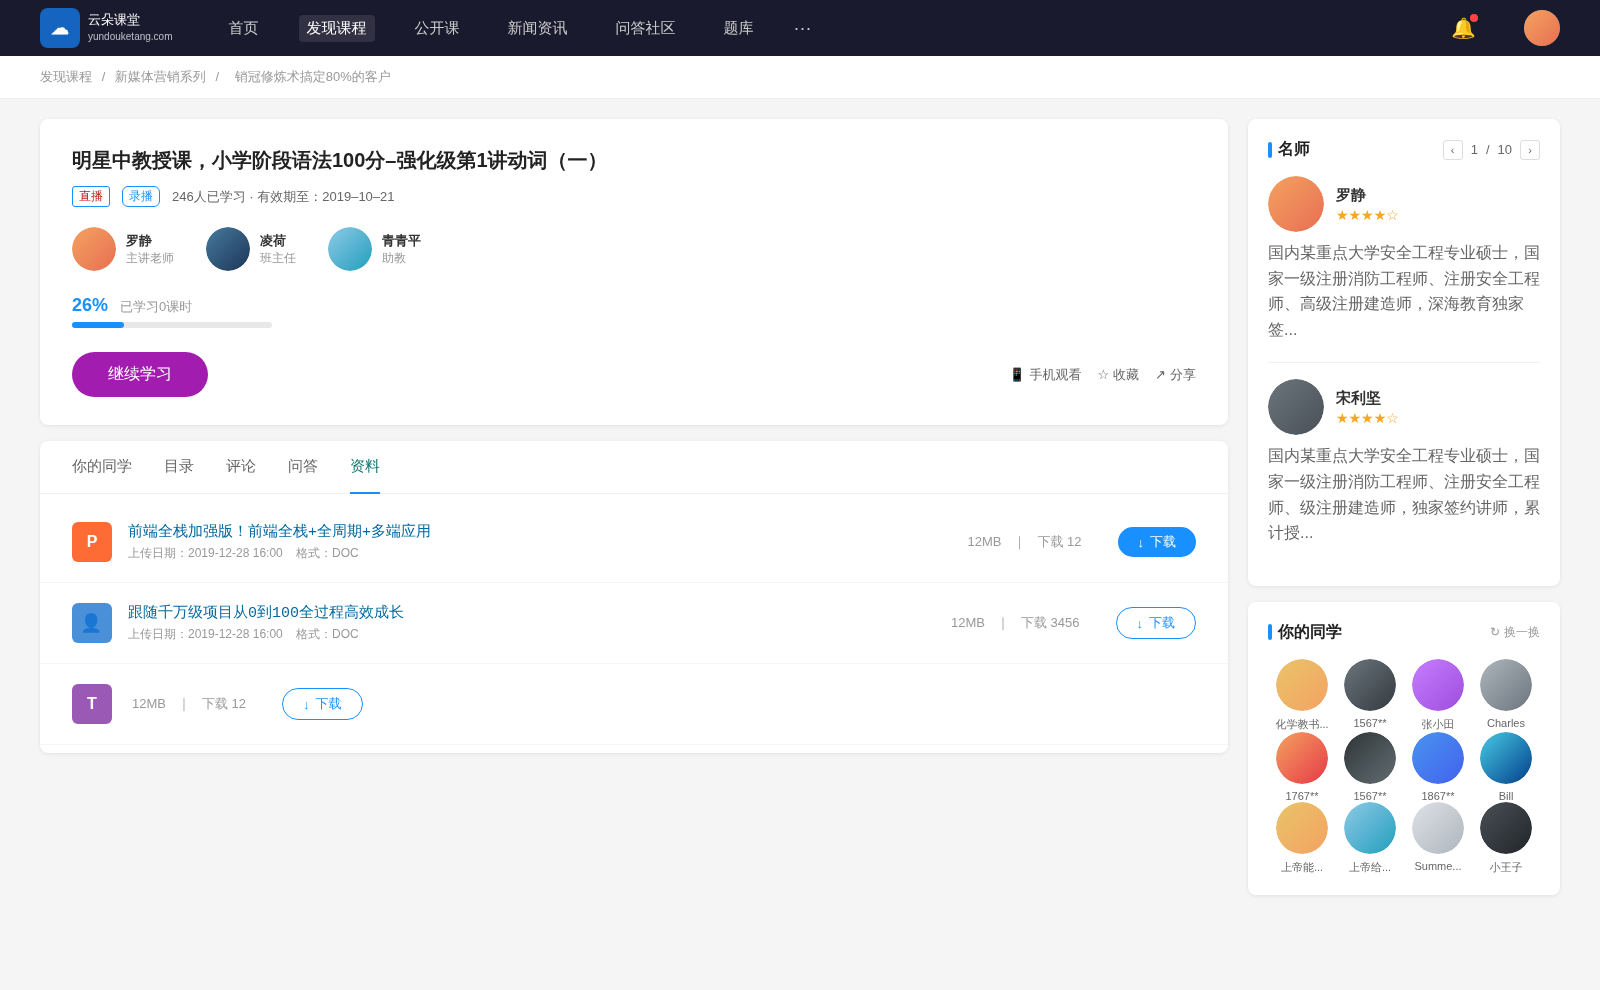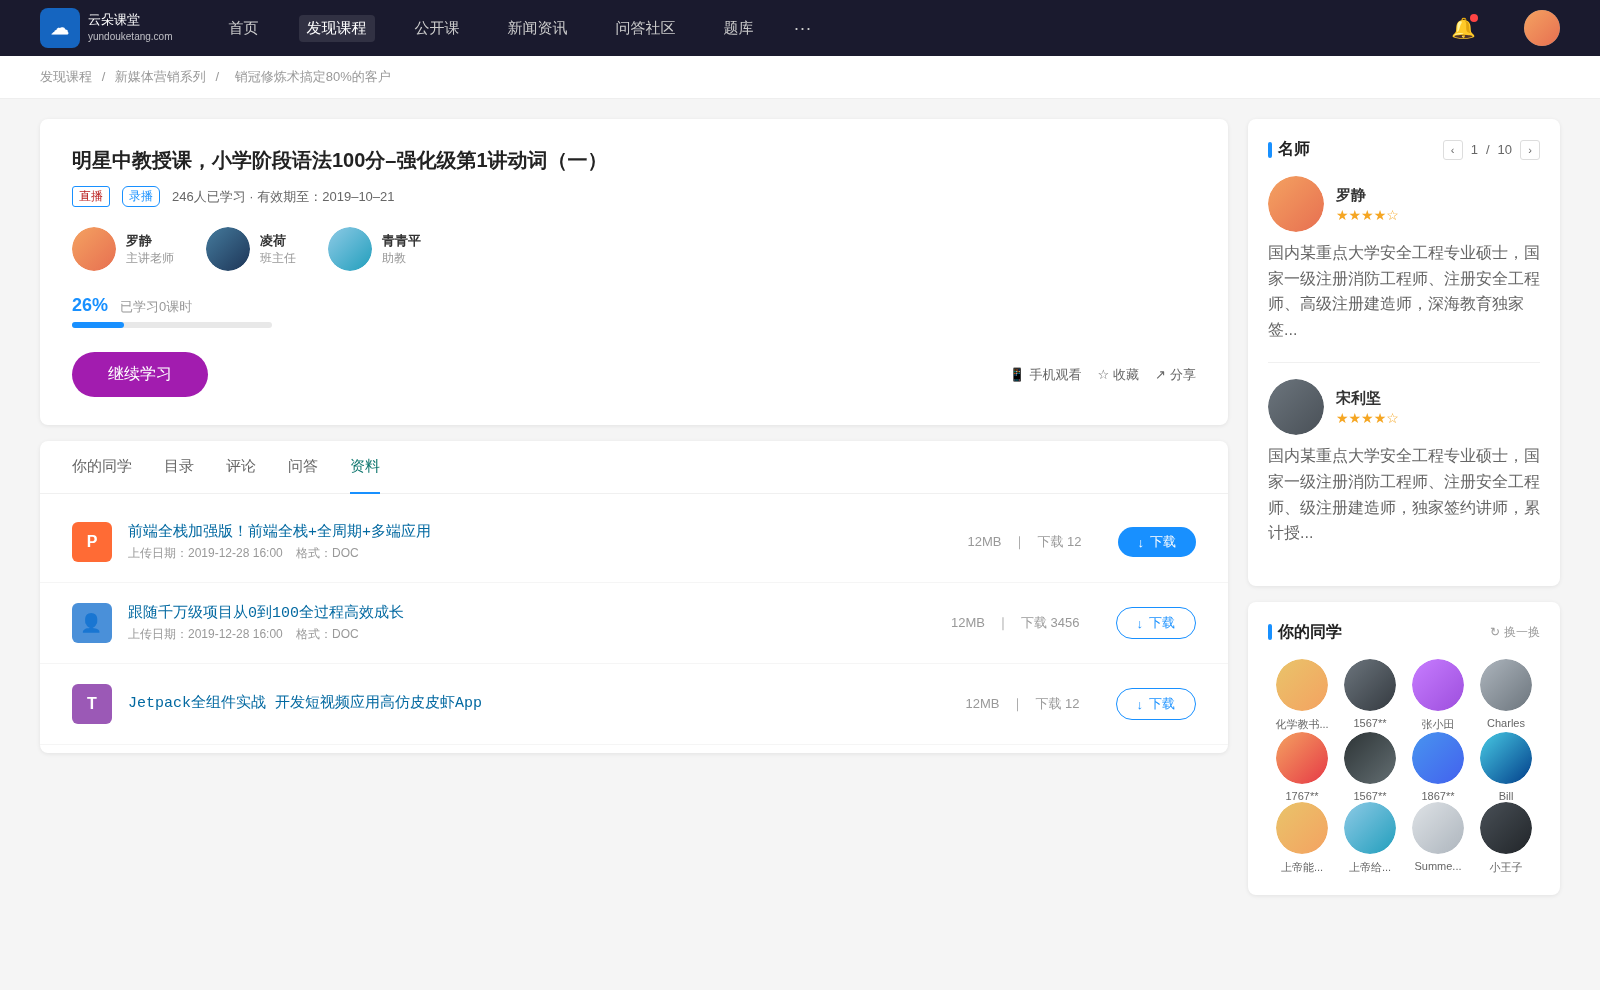--- a/index.html
+++ b/index.html
@@ -263,24 +263,20 @@
             <span>下载 3456</span>
           </div>
           <button class="btn-download">
             <span>↓</span>
             <span>下载</span>
           </button>
         </div>
 
         <div class="resource-item">
           <div class="resource-icon resource-icon-t">T</div>
-          <div class="resource-info">
-            <div class="resource-title">Jetpack全组件实战 开发短视频应用高仿皮皮虾App</div>
-            <div class="resource-meta"></div>
-          </div>
           <div class="resource-stats">
             <span>12MB</span>
             <span> ｜ </span>
             <span>下载 12</span>
           </div>
           <button class="btn-download">
             <span>↓</span>
             <span>下载</span>
           </button>
         </div>

